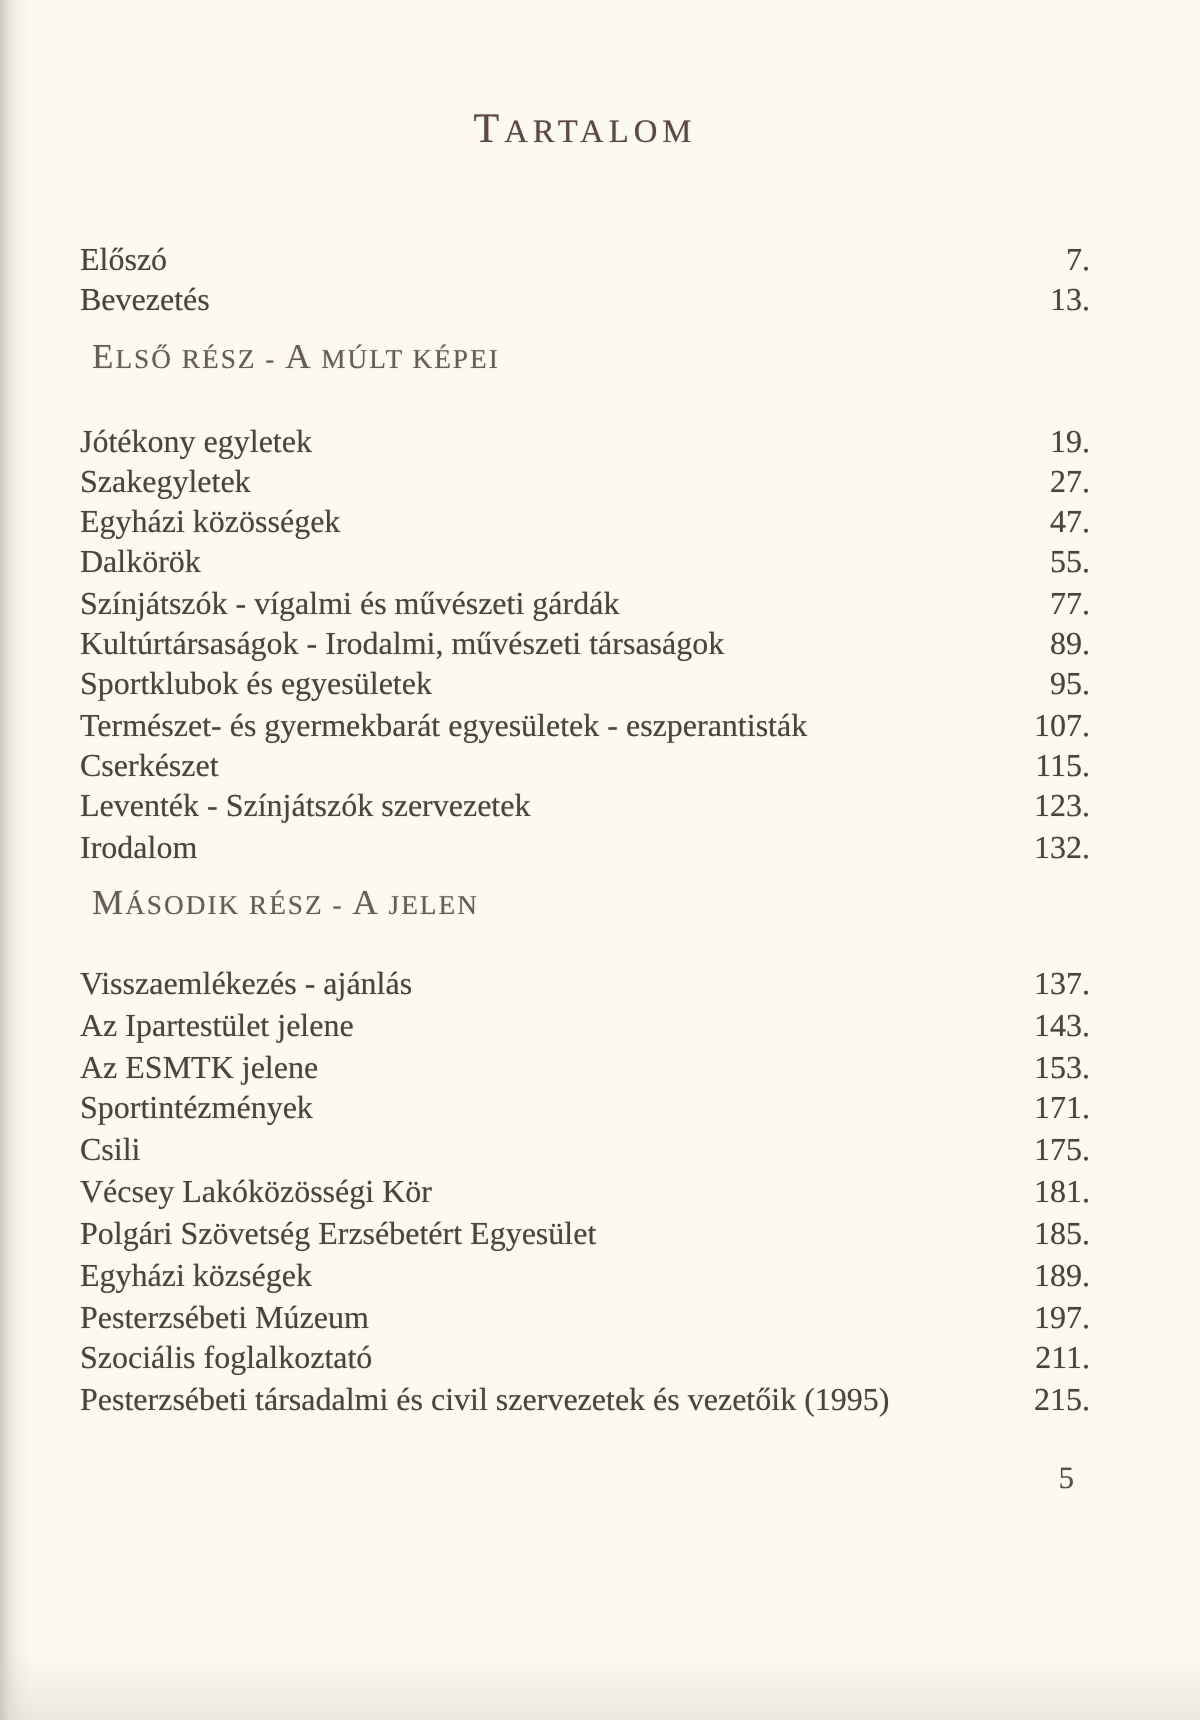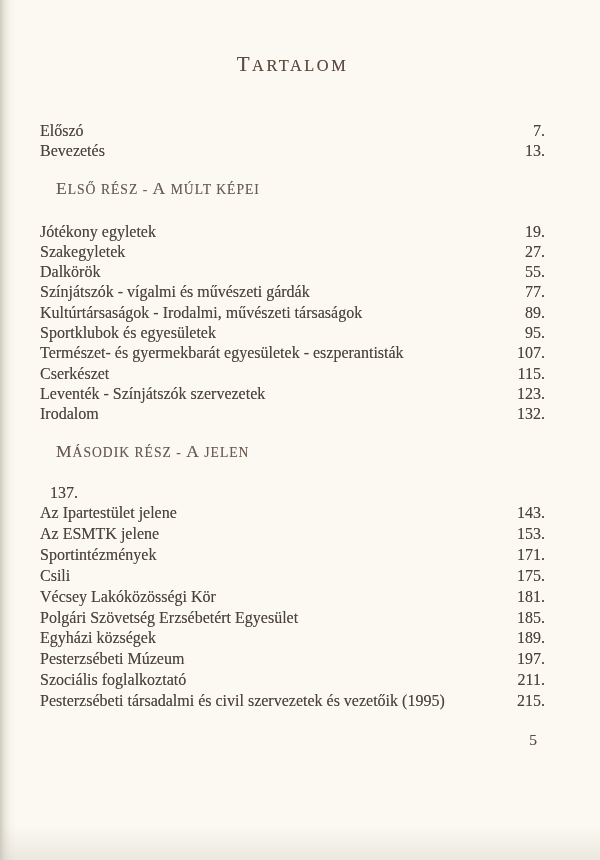--- a/index.html
+++ b/index.html
@@ -31,21 +31,21 @@
     margin: 0;
     padding-top: 52px;
     text-align: center;
     font-weight: normal;
     font-size: 21px;
     letter-spacing: 2.5px;
     color: #5c4a40;
     text-shadow: 0 0 0.5px rgba(92,74,64,0.55);
   }
   h2.section-heading {
-    margin: 16px;
+    margin: 6px;
     font-weight: normal;
     font-size: 17.5px;
     letter-spacing: 1px;
     color: #695c52;
     text-shadow: 0 0 0.5px rgba(105,92,82,0.5);
   }
   
   .sc-small { font-size: 0.78em; text-align: center; }
 
   .rows { }
@@ -103,20 +103,24 @@
     <div class="rows part1 group-part1">
         <div class="toc-row">
           <span class="toc-title">Jótékony egyletek</span>
           <span class="toc-page">19.</span>
         </div>
         <div class="toc-row">
           <span class="toc-title">Szakegyletek</span>
           <span class="toc-page">27.</span>
         </div>
         <div class="toc-row">
+          <span class="toc-title">Egyházi közösségek</span>
+          <span class="toc-page">47.</span>
+        </div>
+        <div class="toc-row">
           <span class="toc-title">Dalkörök</span>
           <span class="toc-page">55.</span>
         </div>
         <div class="toc-row">
           <span class="toc-title">Színjátszók - vígalmi és művészeti gárdák</span>
           <span class="toc-page">77.</span>
         </div>
         <div class="toc-row">
           <span class="toc-title">Kultúrtársaságok - Irodalmi, művészeti társaságok</span>
           <span class="toc-page">89.</span>
@@ -140,20 +144,21 @@
         <div class="toc-row">
           <span class="toc-title">Irodalom</span>
           <span class="toc-page">132.</span>
         </div>
       </div>
 
     <h2 class="section-heading heading-2"><span>M</span><span class="sc-small">ÁSODIK RÉSZ - </span><span>A </span><span class="sc-small">JELEN</span></h2>
 
     <div class="rows part2 group-part2">
         <div class="toc-row">
+          <span class="toc-title">Visszaemlékezés - ajánlás</span>
           <span class="toc-page">137.</span>
         </div>
         <div class="toc-row">
           <span class="toc-title">Az Ipartestület jelene</span>
           <span class="toc-page">143.</span>
         </div>
         <div class="toc-row">
           <span class="toc-title">Az ESMTK jelene</span>
           <span class="toc-page">153.</span>
         </div>

